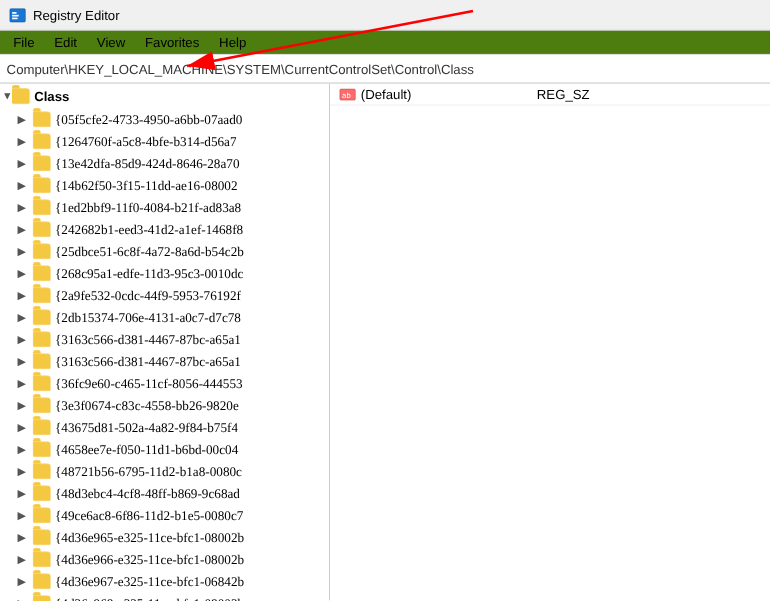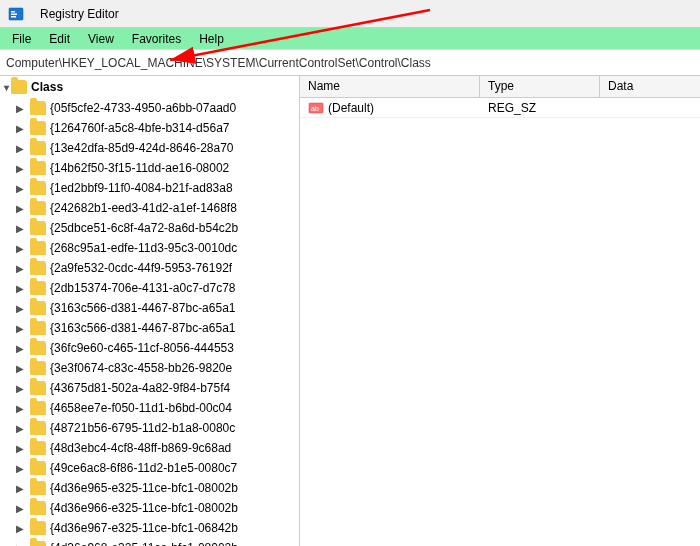--- a/index.html
+++ b/index.html
@@ -13,37 +13,37 @@
     }
 
     
     .title-bar {
       background: #f0f0f0;
       height: 28px;
       display: flex;
       align-items: center;
       padding: 0 8px;
       border-bottom: 1px solid #ccc;
-      gap: 16px;
+      gap: 6px;
     }
     .title-bar-icon {
       width: 16px;
       height: 16px;
       display: flex;
       align-items: center;
       justify-content: center;
     }
     .title-bar-text {
       font-size: 12px;
       color: #000;
     }
 
     
     .menu-bar {
-      background: #86efac;
+      background: #4d7c0f;
       height: 22px;
       display: flex;
       align-items: center;
       padding: 0 4px;
       border-bottom: 1px solid #ddd;
       gap: 2px;
     }
     .menu-item {
       padding: 2px 8px;
       font-size: 12px;
@@ -134,20 +134,21 @@
       font-size: 10px;
       color: #555;
       display: inline-block;
       margin-right: 2px;
       flex-shrink: 0;
     }
     .tree-item .item-text {
       overflow: hidden;
       text-overflow: ellipsis;
       white-space: nowrap;
+      font-family: Liberation Serif, serif;
     }
 
     
     .right-panel {
       flex: 1;
       display: flex;
       flex-direction: column;
       overflow: hidden;
     }
 
@@ -371,25 +372,20 @@
           <div class="tree-item">
             <span class="expand-btn">▶</span>
             <span class="folder-icon" style="flex-shrink: 0;"></span>
             <span class="item-text">{4d36e968-e325-11ce-bfc1-08002b</span>
           </div>
         </div>
     </div>
 
     <div class="right-panel">
 
-      <div class="right-header">
-        <div class="col-header">Name</div>
-        <div class="col-header">Type</div>
-        <div class="col-header">Data</div>
-      </div>
 
       <div class="right-content">
         <div class="right-row">
           <div class="right-cell">
 
             <svg width="16" height="14">
               <rect x="1" y="2" width="14" height="10" rx="1" fill="#ff6b6b" stroke="#cc4444" stroke-width="0.5"></rect>
               <text x="3" y="10" font-size="7" fill="white" font-family="Arial">ab</text>
             </svg>
             <span>(Default)</span>

